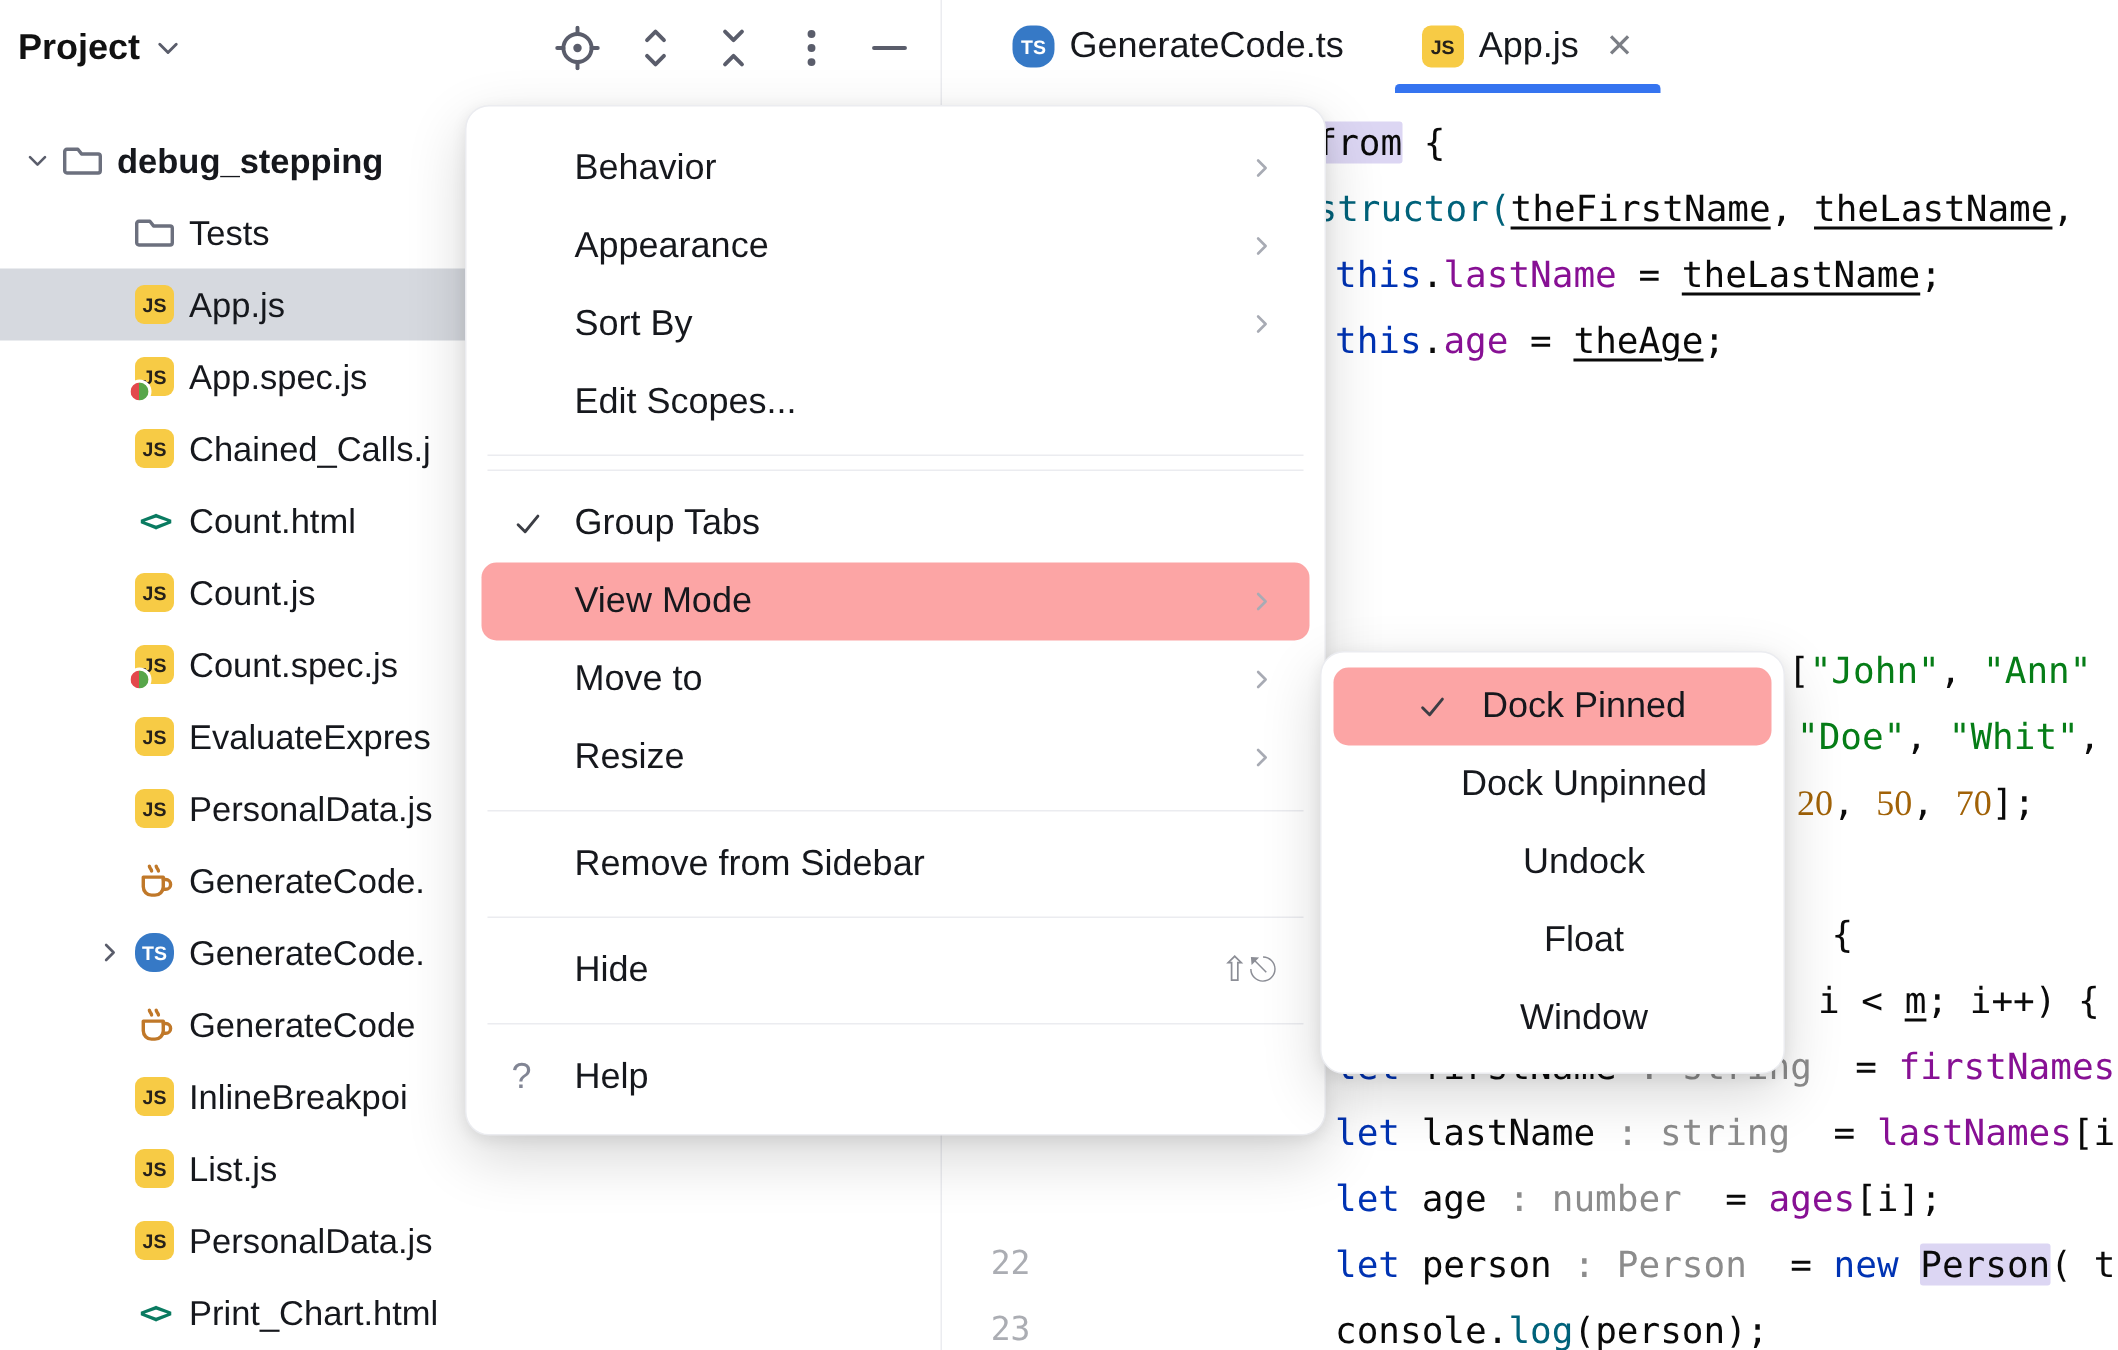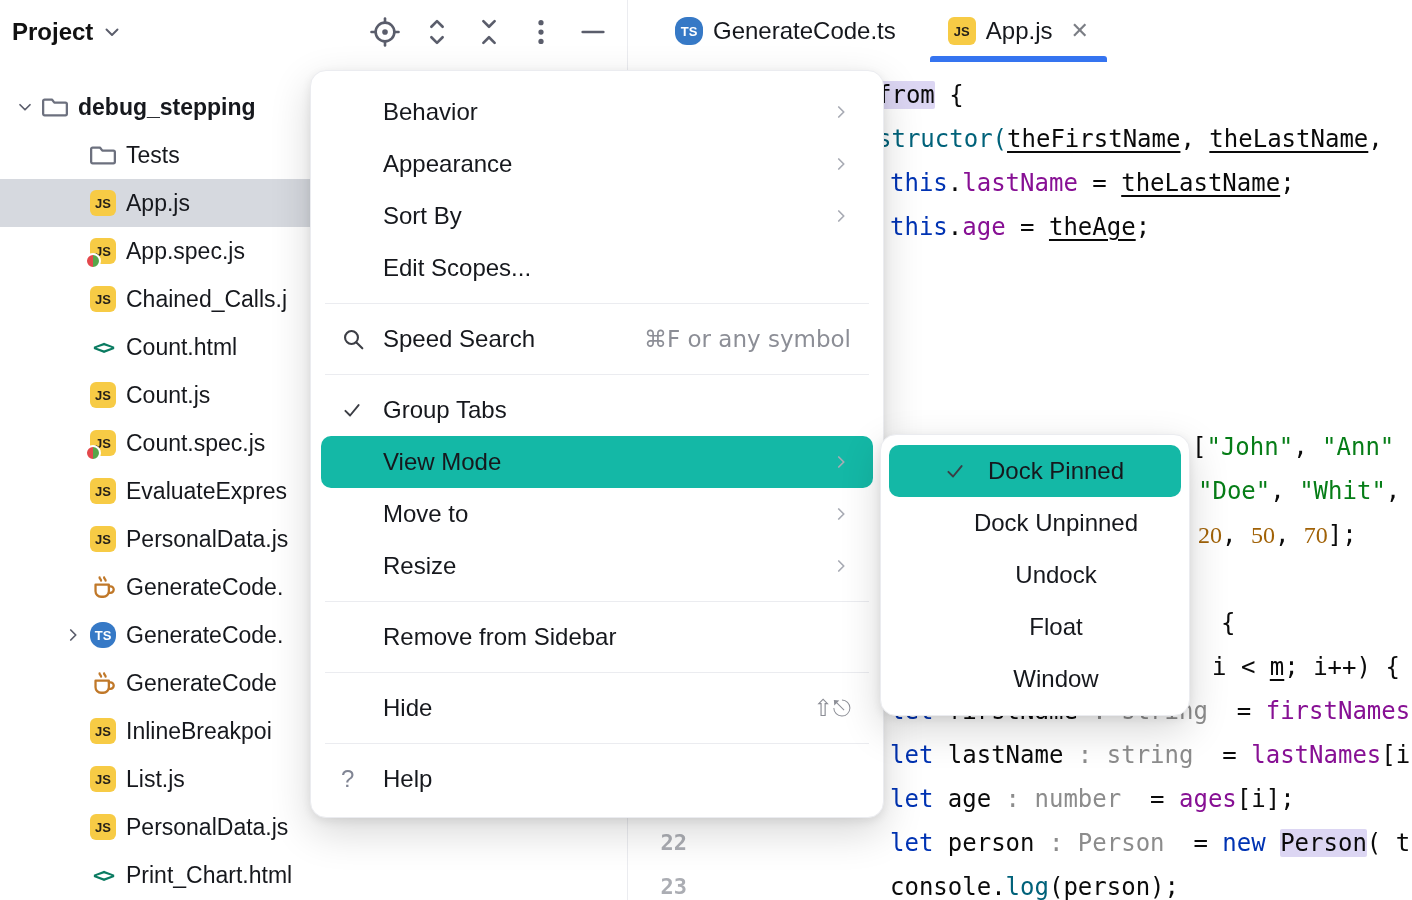--- a/index.html
+++ b/index.html
@@ -50,30 +50,30 @@
   .tok-plain { color:#0a0a0a; }
   .tok-kw { color:#0033b3; }
   .tok-prop { color:#871094; }
   .tok-str { color:#067d17; }
   .tok-num { color:#a16207;font-family:Liberation Serif, serif; }
   .tok-fn { color:#00627a; }
   .tok-hint { color:#8c8c8c; }
   .tok-var { color:#871094; }
   .u { text-decoration:underline; text-decoration-thickness:2px; text-underline-offset:4px; }
   .hilite { background:#dcd6f3; border-radius:2px; }
-  .gutter-num { position:absolute; left:629px; width:58px; height:44px; line-height:44px; text-align:right; color:#abadb3; font-size:22px;font-weight:bold; }
+  .gutter-num { position:absolute; left:629px; width:58px; height:44px; line-height:44px; text-align:right; color:#abadb3; font-size:22px; }
 
   
   .menu-card { position:absolute; background:#fff; border:1px solid #ebecf0; border-radius:16px;
       box-shadow:0 14px 40px rgba(0,0,0,.16), 0 3px 10px rgba(0,0,0,.08); }
   .menu { left:310px; top:70px; width:574px; padding:15px 0 12px; z-index:40; }
   .submenu { left:880px; top:434px; width:310px; padding:10px 0; z-index:50; }
   .menu-item { height:52px; display:flex; align-items:center; margin:0 10px; padding:0 22px 0 20px; border-radius:10px; font-size:24px; color:#16181d; cursor:pointer; }
   .submenu .menu-item { margin:0 8px; padding:0 18px 0 16px;justify-content:center; }
-  .menu-item.active-item { background:#14b8a6; }
+  .menu-item.active-item { background:#fca5a5; }
   .slot { width:42px; flex:0 0 42px; display:flex; align-items:center; color:#3c3e45; }
   .submenu .slot { width:44px; flex:0 0 44px; }
   .qmark { font-size:24px; color:#818594; font-weight:400; }
   .mlabel { white-space:nowrap; }
   .shortcut { margin-left:auto; color:#8c8e96; font-size:23px; font-family:"DejaVu Sans", sans-serif; white-space:nowrap; }
   .arrow { margin-left:auto; color:#a8abb4; display:flex; }
   .msep { border-top:1px solid #ebecf0; margin:9px 14px; }
 </style>
 </head>
 <body>
@@ -331,30 +331,20 @@
           <svg class="icon-svg" width="20" height="20" viewBox="0 0 16 16">
             <polyline points="6.2 4 10.2 8 6.2 12"></polyline>
           </svg>
         </span>
       </div>
       <div class="menu-item">
         <span class="slot"></span>
         <span class="mlabel">Edit Scopes...</span>
       </div>
       <div class="msep"></div>
-      <div class="menu-item">
-        <span class="slot">
-          <svg class="icon-svg" width="24" height="24" viewBox="0 0 16 16">
-            <circle cx="7" cy="7" r="4.3"></circle>
-            <line x1="10.3" y1="10.3" x2="14.2" y2="14.2"></line>
-          </svg>
-        </span>
-        <span class="mlabel">Speed Search</span>
-        <span class="shortcut">⌘F or any symbol</span>
-      </div>
       <div class="msep"></div>
       <div class="menu-item">
         <span class="slot">
           <svg class="icon-svg" width="22" height="22" viewBox="0 0 16 16">
             <polyline points="3.2 8.6 6.6 12 12.8 4.4"></polyline>
           </svg>
         </span>
         <span class="mlabel">Group Tabs</span>
       </div>
       <div class="menu-item active-item">

